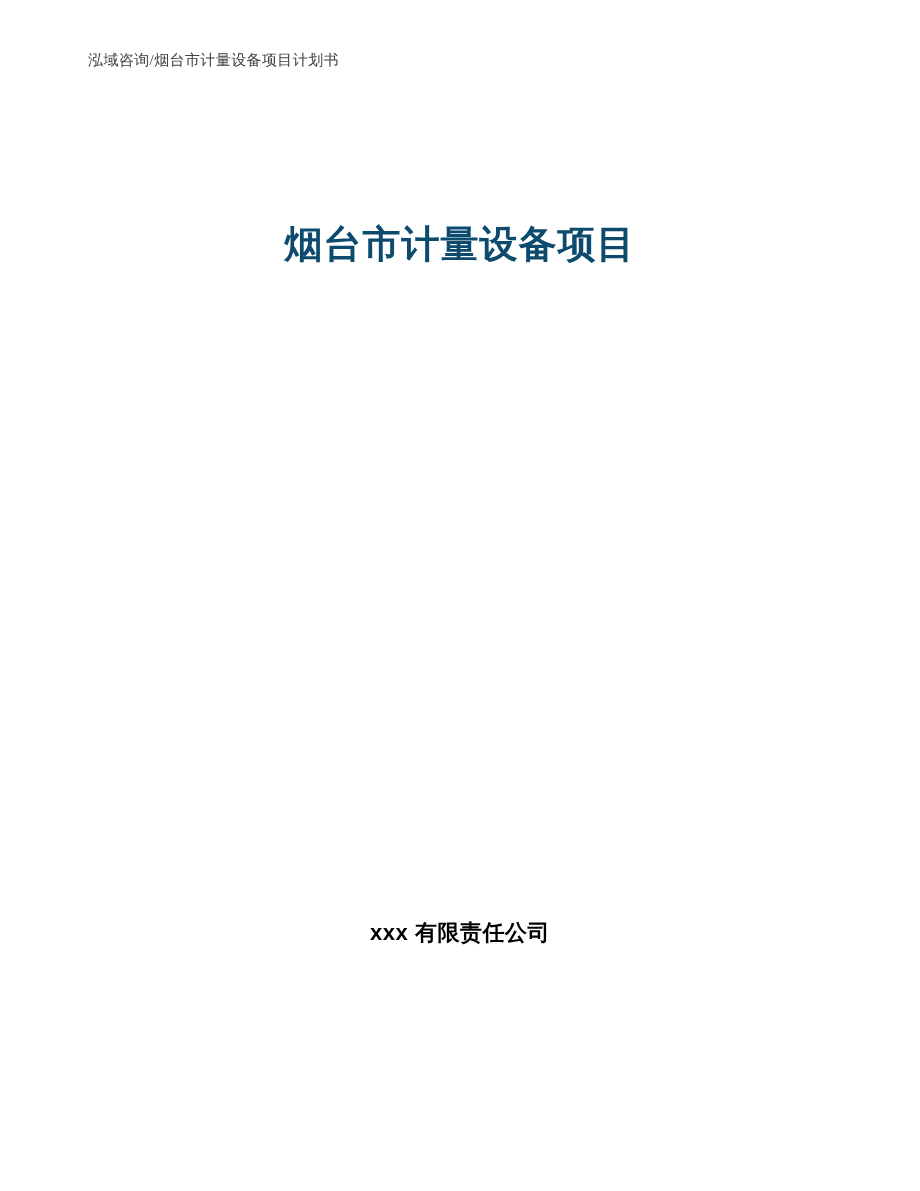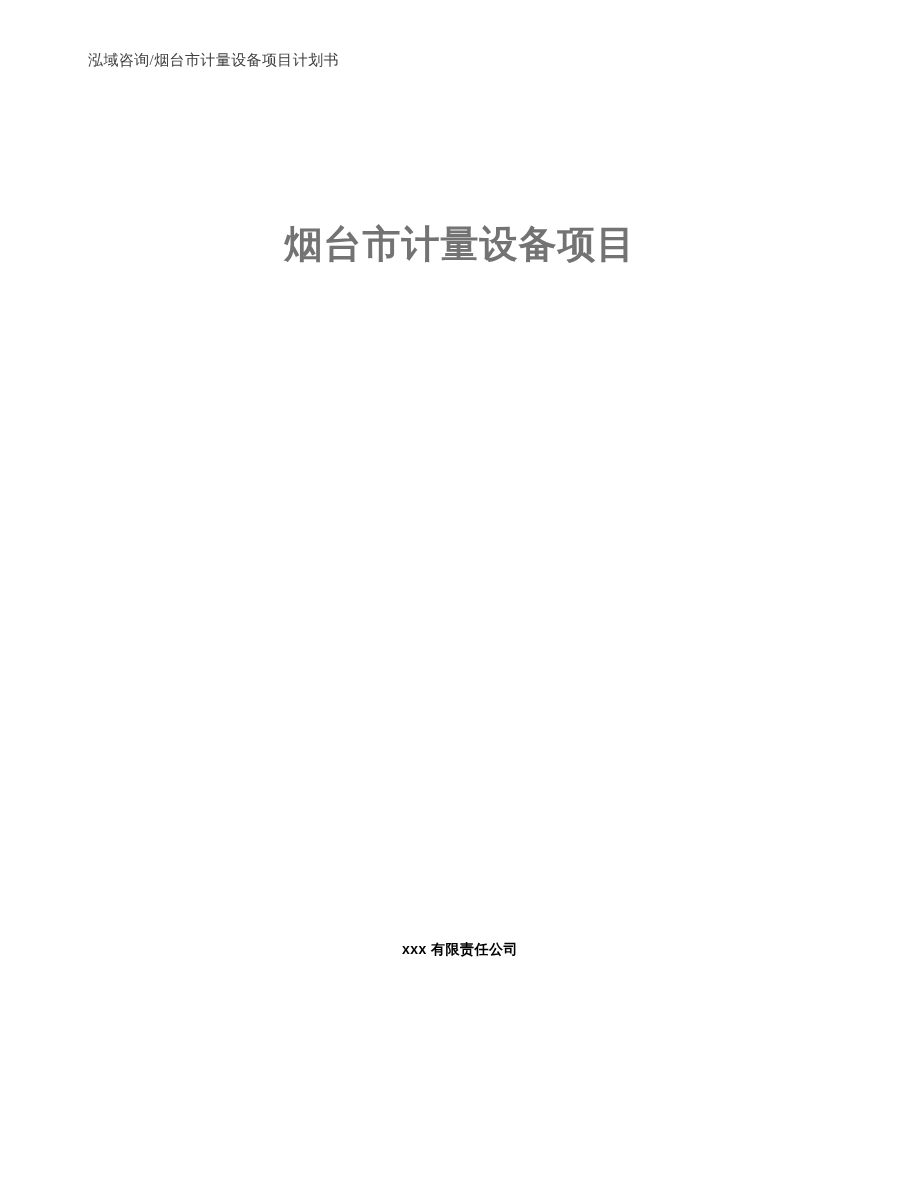--- a/index.html
+++ b/index.html
@@ -27,39 +27,38 @@
   .doc-title {
     position: absolute;
     top: 206px;
     left: 0;
     right: 0;
     text-align: center;
     font-family: "Liberation Sans", "DejaVu Sans", sans-serif;
     font-weight: bold;
     font-size: 38px;
     line-height: 77px;
-    color: #737373;
+    color: #0c4a6e;
     letter-spacing: 1px;
   }
   .doc-title .title-line {
     white-space: nowrap;
   }
   .company-line {
     position: absolute;
     top: 918px;
     left: 0;
     right: 0;
     text-align: center;
     font-family: "Liberation Sans", "DejaVu Sans", sans-serif;
     font-weight: bold;
-    font-size: 14px;
+    font-size: 22px;
     color: #000000;
     letter-spacing: 0.5px;
     white-space: nowrap;
-    margin-top: 23px;
   }
 </style>
 </head>
 <body>
 
 <div class="page">
 
   <div class="doc-header">
     <span>泓域咨询/烟台市计量设备项目计划书</span>
   </div>

